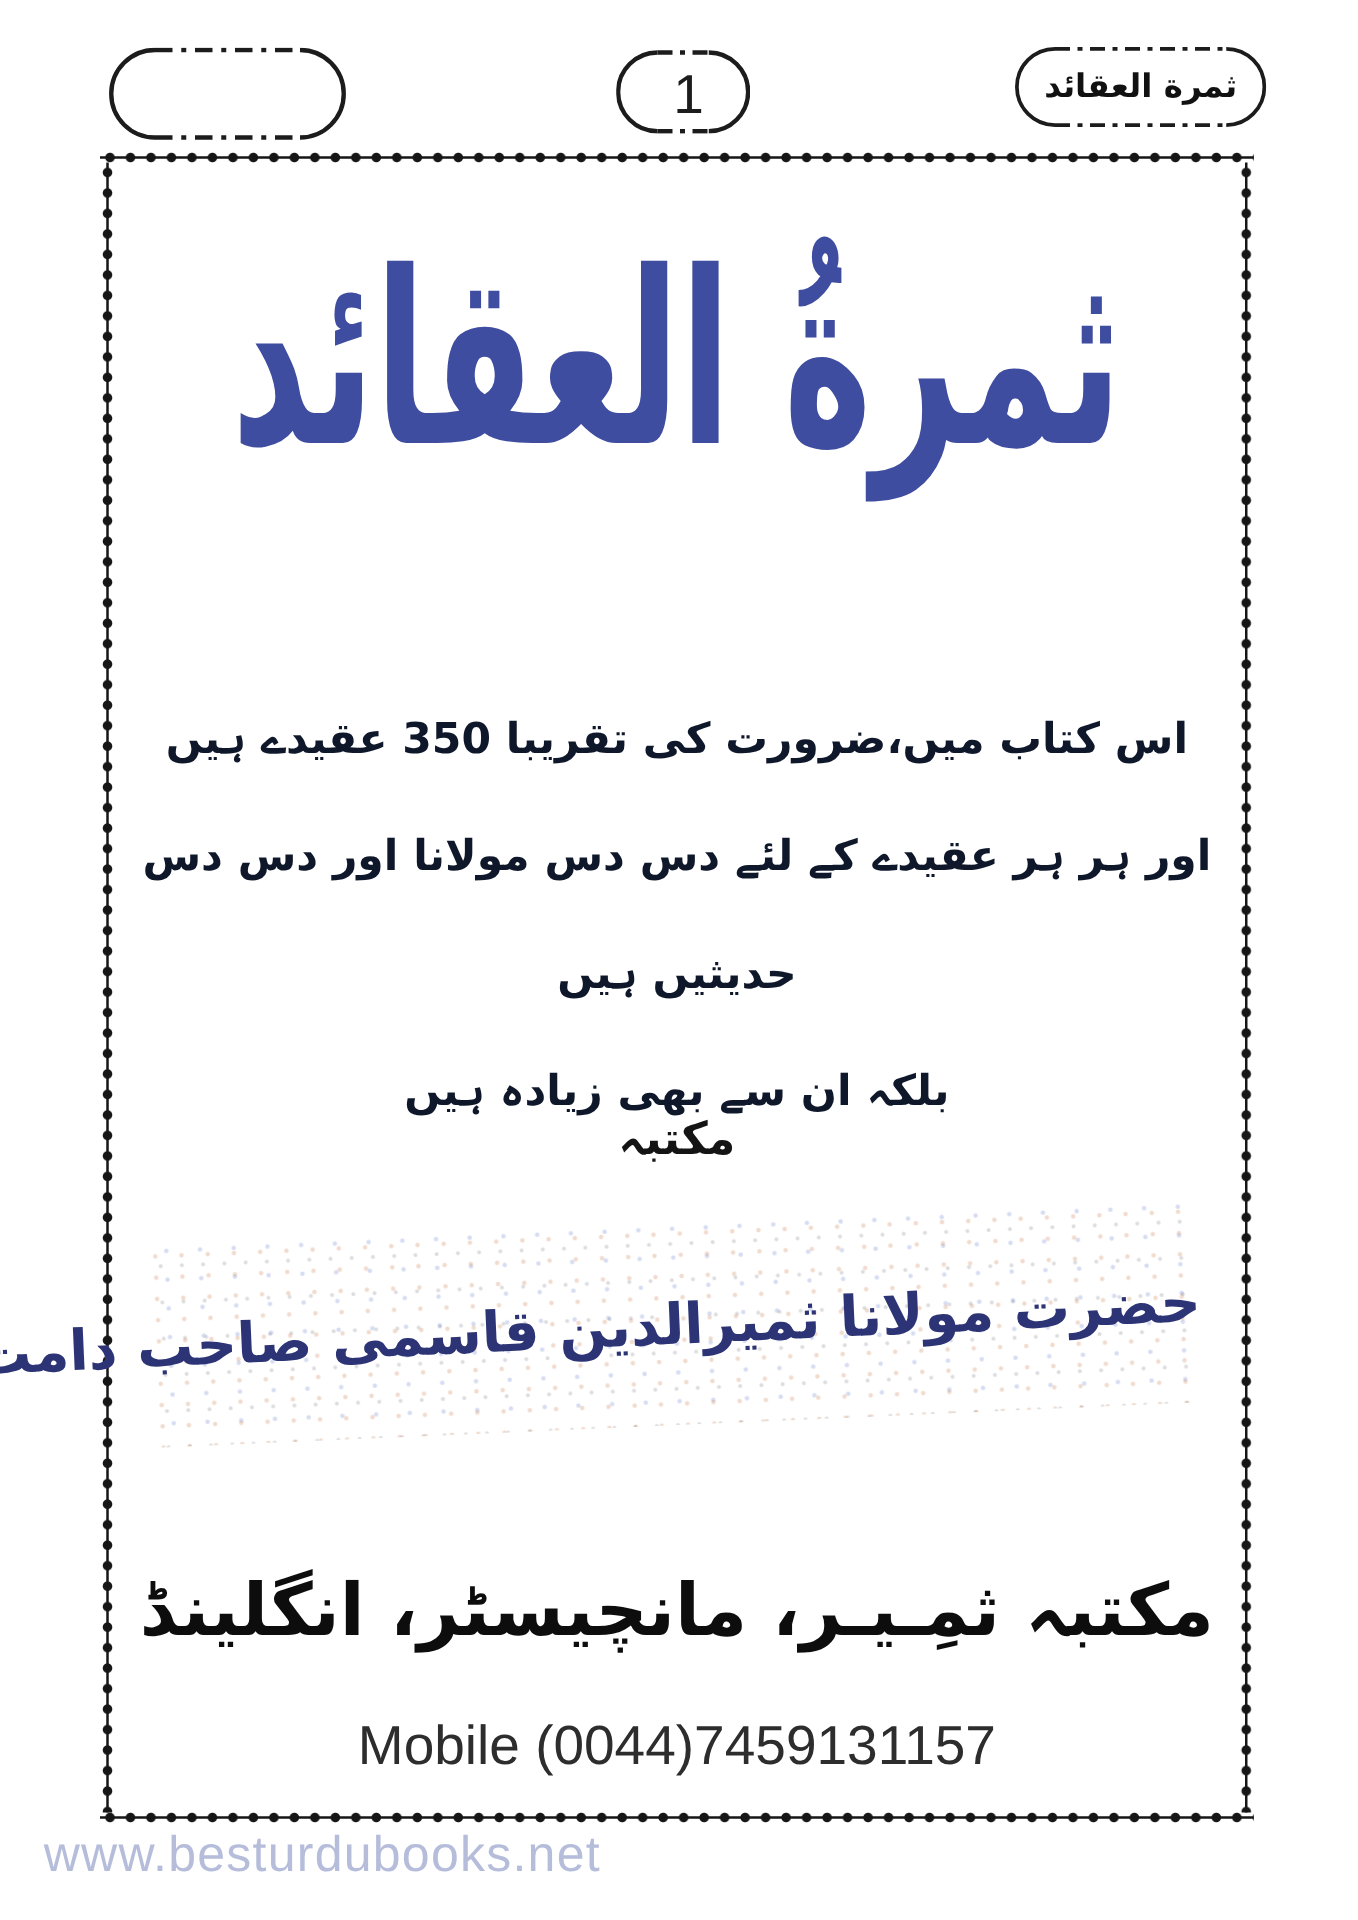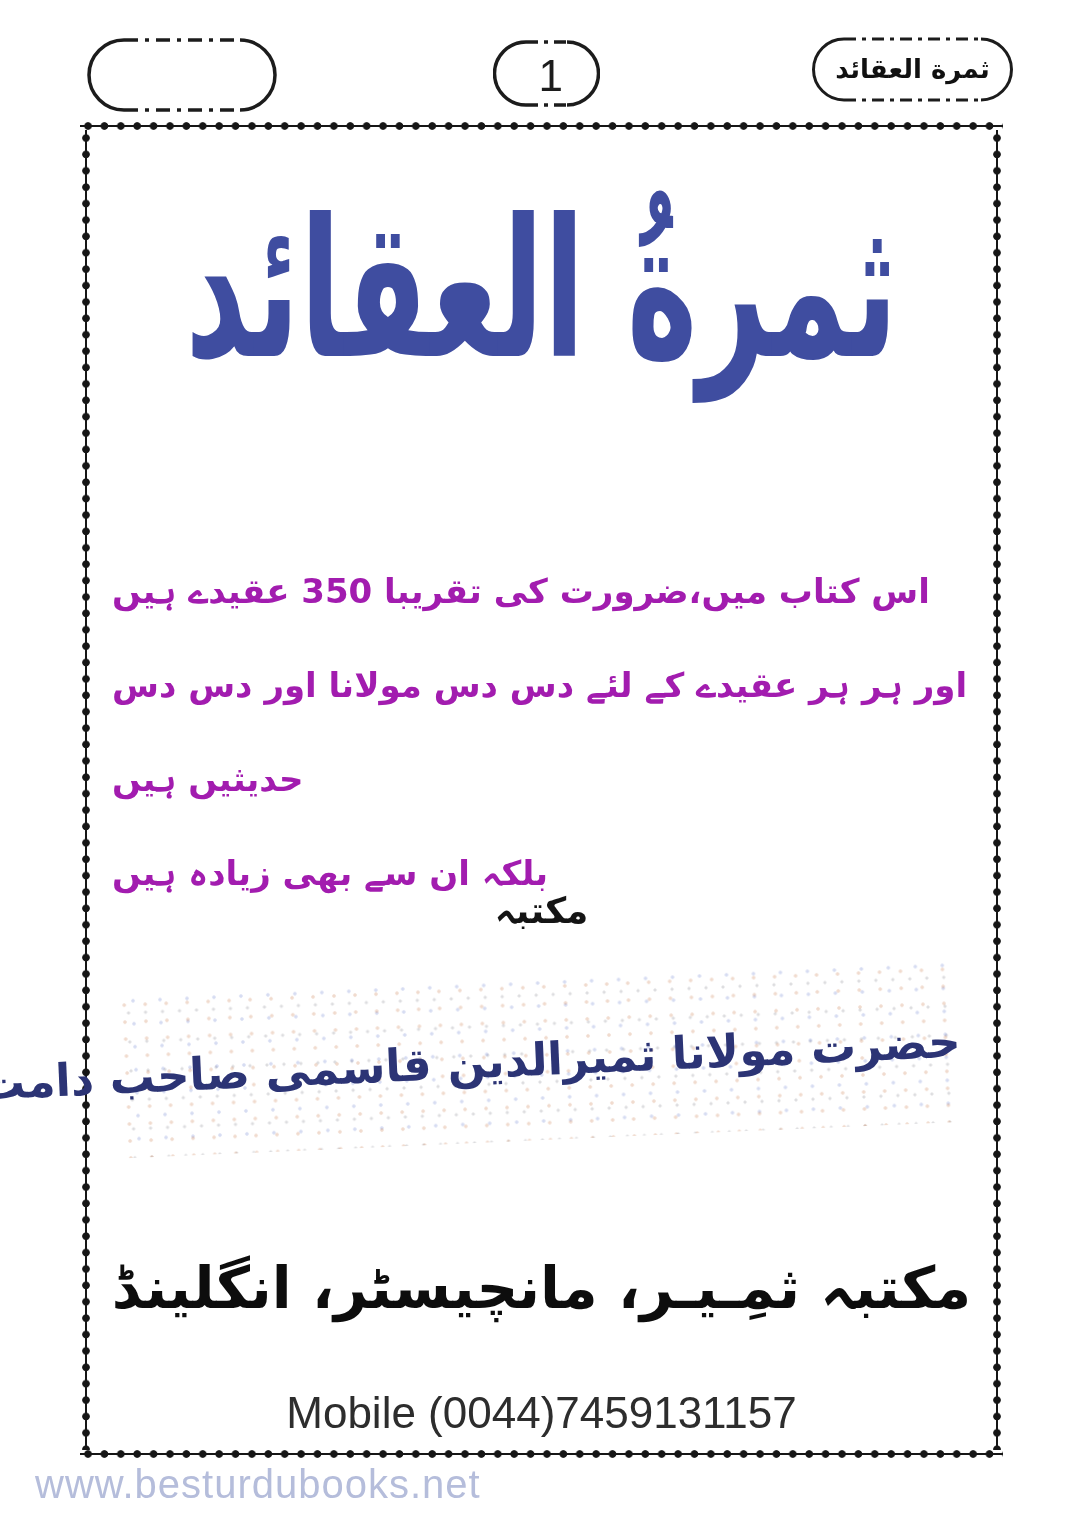--- a/index.html
+++ b/index.html
@@ -62,22 +62,22 @@
     position:absolute; top:48px; left:0; right:0;
     text-align:center; direction:rtl;
     font-weight:bold; font-size:120px; line-height:1.15;
     color:#3f4da0;
     transform:scaleY(1.6);
     transform-origin:top center;
     letter-spacing:2px;
   }
   .desc {
     position:absolute; top:412px; left:20px; right:20px;
-    direction:rtl; text-align:left;
-    font-size:34px; font-weight:bold; color:#a21caf;
+    direction:rtl; text-align:center;
+    font-size:34px; font-weight:bold; color:#0f172a;
     line-height:94px;
   }
   .author-label {
     position:absolute; top:758px; left:0; right:0;
     direction:rtl; text-align:center;
     font-size:36px; font-weight:bold; color:#141414;
   }
   .author-name {
     position:absolute; top:848px; left:30px; right:30px; height:160px;
     direction:rtl; text-align:center;
@@ -93,21 +93,21 @@
   .publisher {
     position:absolute; top:1086px; left:0; right:0;
     direction:rtl; text-align:center;
     font-size:58px; font-weight:bold; color:#0d0d0d;
     line-height:140px; white-space:nowrap;
   }
   .mobile-line {
     position:absolute; top:1240px; left:0; right:0;
     text-align:center;
     font-family:"Liberation Sans", sans-serif;
-    font-size:44px; color:#2d2d2d;margin-top:16px;
+    font-size:44px; color:#2d2d2d;
   }
   .watermark {
     position:absolute; top:1462px; left:0; right:0;
     text-align:left;
     font-family:"Liberation Sans", sans-serif;
     font-size:40px; color:#b5bddb; letter-spacing:1px;padding-left:35px;
   }
 </style>
 </head>
 <body>

